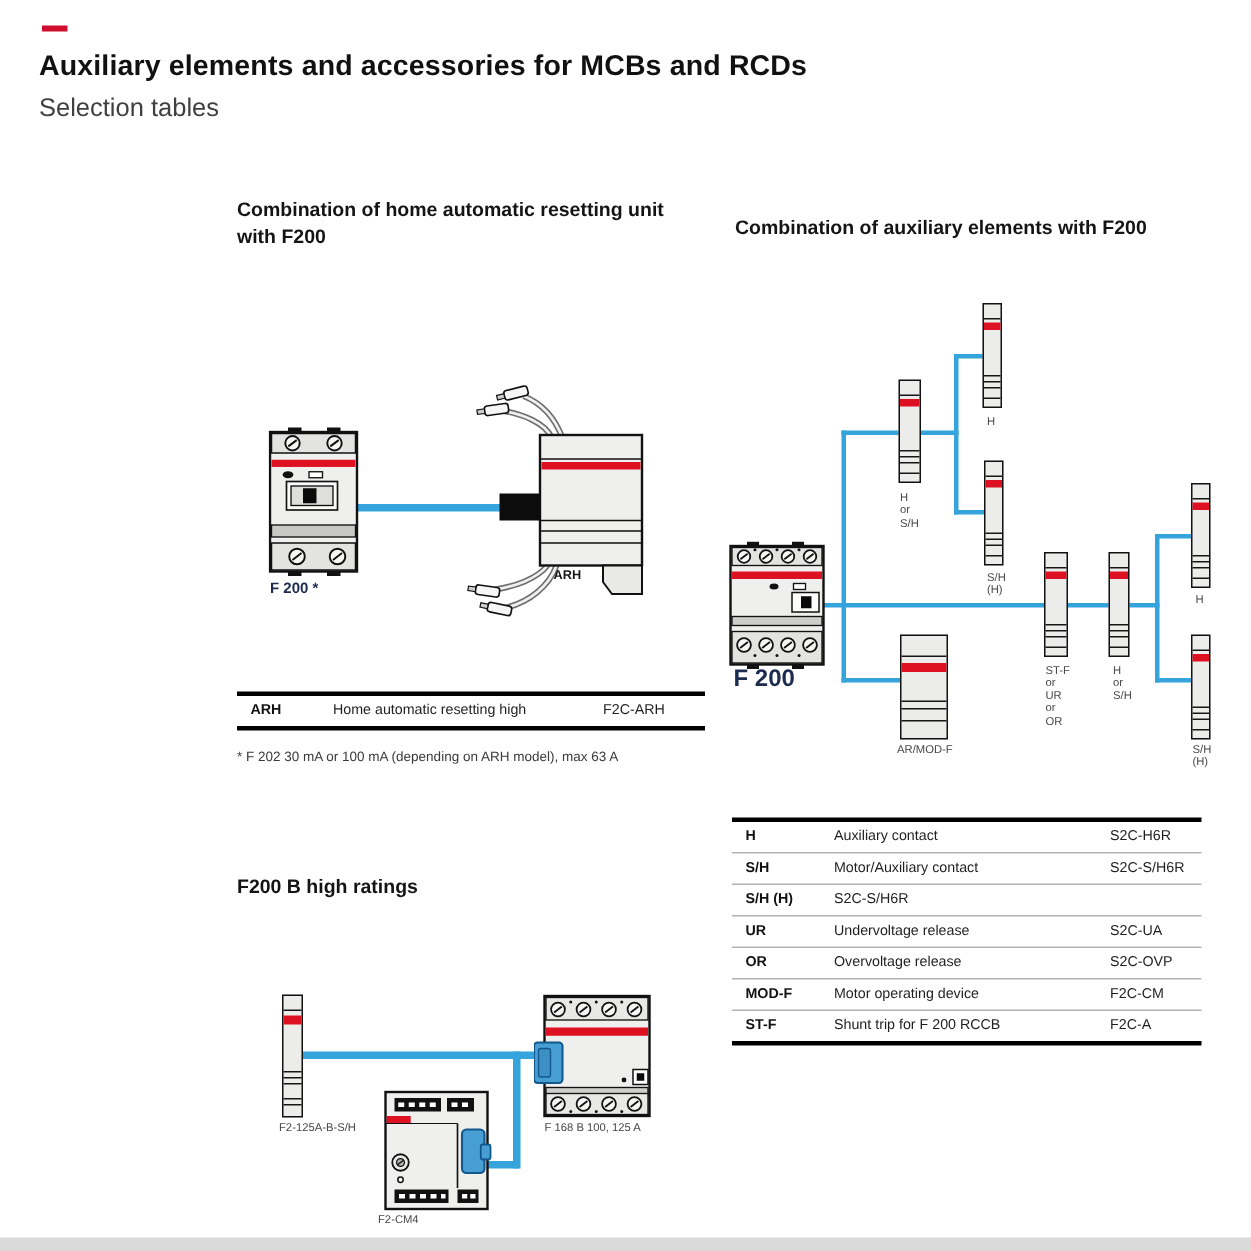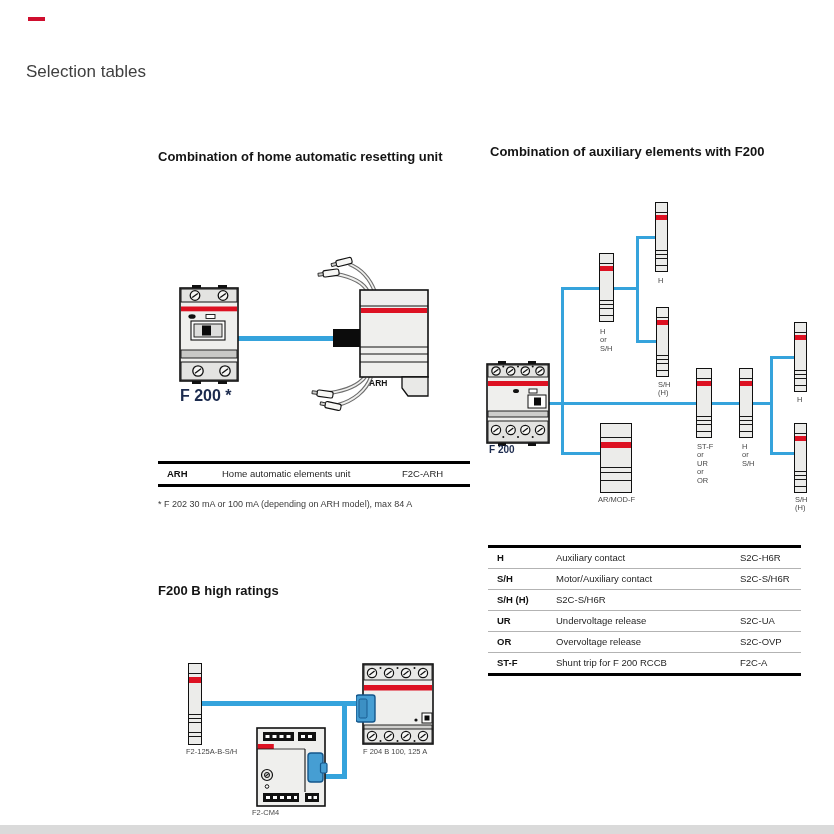--- a/index.html
+++ b/index.html
@@ -44,24 +44,26 @@
   .footnote{position:absolute;left:158px;top:499px;font-size:9px;color:#3a3a3a}
   .footer-bar{position:absolute;left:0;top:825px;width:834px;height:9px;background:#dadada}
   svg{display:block}
 </style>
 </head>
 <body>
 
 <div class="page">
 
   <div class="dash"></div>
+  <div class="h-title">Auxiliary elements and accessories for MCBs and RCDs</div>
   <div class="h-sub">Selection tables</div>
 
-  <div class="sec-title" style="left:158px;top:148px;width:330px">
+  <div class="sec-title" style="left:158px;top:131px;width:330px">
     <div>Combination of home automatic resetting unit</div>
+    <div>with F200</div>
   </div>
   <div class="sec-title" style="left:490px;top:143px;width:340px">Combination of auxiliary elements with F200</div>
   <div class="sec-title" style="left:158px;top:582px">F200 B high ratings</div>
 
   <div class="bl" style="left:236px;top:336px;width:100px;height:4.5px"></div>
 
   <svg class="abs" style="left:179px;top:284px;z-index:2" width="61" height="102">
     <rect x="13" y="1" width="9" height="4" fill="#111"></rect>
       <rect x="39" y="1" width="9" height="4" fill="#111"></rect>
     <rect x="13" y="96" width="9" height="4" fill="#111"></rect>
@@ -78,21 +80,21 @@
     <rect x="12" y="37" width="34" height="19" fill="#fbfbfa" stroke="#111" stroke-width="1.1"></rect>
     <rect x="15" y="40" width="28" height="13" fill="#dededc" stroke="#111" stroke-width="0.9"></rect>
     <rect x="23" y="41.5" width="9" height="10" fill="#0a0a0a"></rect>
     <rect x="2" y="66" width="56" height="8" fill="#c8c8c6" stroke="#111" stroke-width="0.9"></rect>
     <rect x="2" y="78" width="56" height="18" fill="#e3e3e1" stroke="#111" stroke-width="1"></rect>
     <circle cx="19" cy="87" r="5.2" fill="#f6f6f4" stroke="#111" stroke-width="1.3"></circle>
       <line x1="16" y1="89.3" x2="22" y2="84.7" stroke="#111" stroke-width="1.3"></line>
     <circle cx="46" cy="87" r="5.2" fill="#f6f6f4" stroke="#111" stroke-width="1.3"></circle>
       <line x1="43" y1="89.3" x2="49" y2="84.7" stroke="#111" stroke-width="1.3"></line>
   </svg>
-  <div class="f200-label" style="left:180px;top:387px;font-size:16px">F 200 *</div>
+  <div class="f200-label" style="left:180px;top:387px;font-size:10px">F 200 *</div>
 
   <svg class="abs" style="left:303px;top:248px;z-index:2" width="132" height="168">
     <path d="M 72,44 C 66,28 56,20 46,16" fill="none" stroke="#6e6e6e" stroke-width="4"></path>
     <path d="M 72,44 C 66,28 56,20 46,16" fill="none" stroke="#f0f0ee" stroke-width="1.8"></path>
     <path d="M 65,44 C 60,33 44,28 33,26" fill="none" stroke="#6e6e6e" stroke-width="4"></path>
     <path d="M 65,44 C 60,33 44,28 33,26" fill="none" stroke="#f0f0ee" stroke-width="1.8"></path>
     <g transform="translate(41,14) rotate(-14)">
         <rect x="-8" y="-3.2" width="16" height="6.4" rx="2" fill="#f6f6f4" stroke="#111" stroke-width="1.1"></rect>
         <rect x="-13" y="-1.5" width="5" height="3" fill="#cfcfcd" stroke="#111" stroke-width="0.8"></rect>
       </g>
@@ -119,25 +121,25 @@
     <line x1="57" y1="99" x2="125" y2="99" stroke="#111" stroke-width="1"></line>
     <line x1="57" y1="106" x2="125" y2="106" stroke="#111" stroke-width="1"></line>
     <line x1="57" y1="114" x2="125" y2="114" stroke="#111" stroke-width="1"></line>
     <path d="M 99,129 L 125,129 L 125,148 L 105,148 L 99,140 Z" fill="#e9e9e7" stroke="#111" stroke-width="1.3"></path>
   </svg>
   <div class="dev-label" style="left:369px;top:379px;font-size:8.5px;font-weight:bold;color:#161616">ARH</div>
 
   <div class="ltable">
     <div class="trow">
       <div class="tc-term">ARH</div>
-      <div class="tc-desc">Home automatic elements unit</div>
+      <div class="tc-desc">Home automatic resetting high</div>
       <div class="tc-code">F2C-ARH</div>
     </div>
   </div>
-  <div class="footnote">* F 202 30 mA or 100 mA (depending on ARH model), max 84 A</div>
+  <div class="footnote">* F 202 30 mA or 100 mA (depending on ARH model), max 63 A</div>
 
   <div class="bl" style="left:561px;top:287px;width:3px;height:168px"></div>
   <div class="bl" style="left:561px;top:287px;width:78px;height:3px"></div>
   <div class="bl" style="left:636px;top:236px;width:3px;height:107px"></div>
   <div class="bl" style="left:636px;top:236px;width:22px;height:3px"></div>
   <div class="bl" style="left:636px;top:340px;width:23px;height:3px"></div>
   <div class="bl" style="left:547px;top:402px;width:226px;height:3px"></div>
   <div class="bl" style="left:770px;top:356px;width:3px;height:99px"></div>
   <div class="bl" style="left:770px;top:356px;width:27px;height:3px"></div>
   <div class="bl" style="left:770px;top:452px;width:27px;height:3px"></div>
@@ -173,21 +175,21 @@
     <circle cx="24.7" cy="69" r="4.6" fill="#f6f6f4" stroke="#111" stroke-width="1.2"></circle>
       <line x1="22.1" y1="71" x2="27.3" y2="67" stroke="#111" stroke-width="1.2"></line>
     <circle cx="39.3" cy="69" r="4.6" fill="#f6f6f4" stroke="#111" stroke-width="1.2"></circle>
       <line x1="36.7" y1="71" x2="41.9" y2="67" stroke="#111" stroke-width="1.2"></line>
     <circle cx="54" cy="69" r="4.6" fill="#f6f6f4" stroke="#111" stroke-width="1.2"></circle>
       <line x1="51.4" y1="71" x2="56.6" y2="67" stroke="#111" stroke-width="1.2"></line>
     <circle cx="17.3" cy="76" r="1" fill="#111"></circle>
       <circle cx="32" cy="76" r="1" fill="#111"></circle>
       <circle cx="46.7" cy="76" r="1" fill="#111"></circle>
   </svg>
-  <div class="f200-label" style="left:489px;top:444px;font-size:10px">F 200</div>
+  <div class="f200-label" style="left:489px;top:444px;font-size:16px">F 200</div>
 
   <div class="aux" style="left:655px;top:202px;width:13px;height:70px">
     <i class="li" style="top:9px"></i>
       <i class="re" style="top:12px"></i>
       <i class="li" style="top:47px"></i>
       <i class="li" style="top:51px"></i>
       <i class="li" style="top:55px"></i>
       <i class="li" style="top:62px"></i>
   </div>
   <div class="aux" style="left:599px;top:253px;width:15px;height:69px">
@@ -298,20 +300,25 @@
     </div>
     <div class="trow">
       <div class="tc-term">UR</div>
       <div class="tc-desc">Undervoltage release</div>
       <div class="tc-code">S2C-UA</div>
     </div>
     <div class="trow">
       <div class="tc-term">OR</div>
       <div class="tc-desc">Overvoltage release</div>
       <div class="tc-code">S2C-OVP</div>
+    </div>
+    <div class="trow">
+      <div class="tc-term">MOD-F</div>
+      <div class="tc-desc">Motor operating device</div>
+      <div class="tc-code">F2C-CM</div>
     </div>
     <div class="trow">
       <div class="tc-term">ST-F</div>
       <div class="tc-desc">Shunt trip for F 200 RCCB</div>
       <div class="tc-code">F2C-A</div>
     </div>
   </div>
 
   <div class="bl" style="left:200px;top:701px;width:166px;height:4.5px"></div>
   <div class="bl" style="left:342px;top:701px;width:4.5px;height:78px"></div>
@@ -355,21 +362,21 @@
     <circle cx="33" cy="74" r="4.6" fill="#f6f6f4" stroke="#111" stroke-width="1.2"></circle>
       <line x1="30.4" y1="76" x2="35.6" y2="72" stroke="#111" stroke-width="1.2"></line>
     <circle cx="50" cy="74" r="4.6" fill="#f6f6f4" stroke="#111" stroke-width="1.2"></circle>
       <line x1="47.4" y1="76" x2="52.6" y2="72" stroke="#111" stroke-width="1.2"></line>
     <circle cx="67" cy="74" r="4.6" fill="#f6f6f4" stroke="#111" stroke-width="1.2"></circle>
       <line x1="64.4" y1="76" x2="69.6" y2="72" stroke="#111" stroke-width="1.2"></line>
     <circle cx="24.5" cy="79" r="1" fill="#111"></circle>
       <circle cx="41.5" cy="79" r="1" fill="#111"></circle>
       <circle cx="58.5" cy="79" r="1" fill="#111"></circle>
   </svg>
-  <div class="dev-label" style="left:363px;top:748px">F 204 B 100, 125 A</div>
+  <div class="dev-label" style="left:363px;top:748px">F 168 B 100, 125 A</div>
 
   <svg class="abs" style="left:253px;top:725px;z-index:2" width="80" height="84">
     <rect x="4" y="3" width="68" height="78" fill="#efefed" stroke="#111" stroke-width="1.6"></rect>
     <rect x="10" y="7" width="31" height="9" fill="#111"></rect>
     <rect x="12.5" y="10" width="4" height="3" fill="#fff"></rect>
       <rect x="19.5" y="10" width="4" height="3" fill="#fff"></rect>
       <rect x="26.5" y="10" width="4" height="3" fill="#fff"></rect>
       <rect x="33.5" y="10" width="4" height="3" fill="#fff"></rect>
     <rect x="45" y="7" width="18" height="9" fill="#111"></rect>
     <rect x="48" y="10" width="4" height="3" fill="#fff"></rect>

